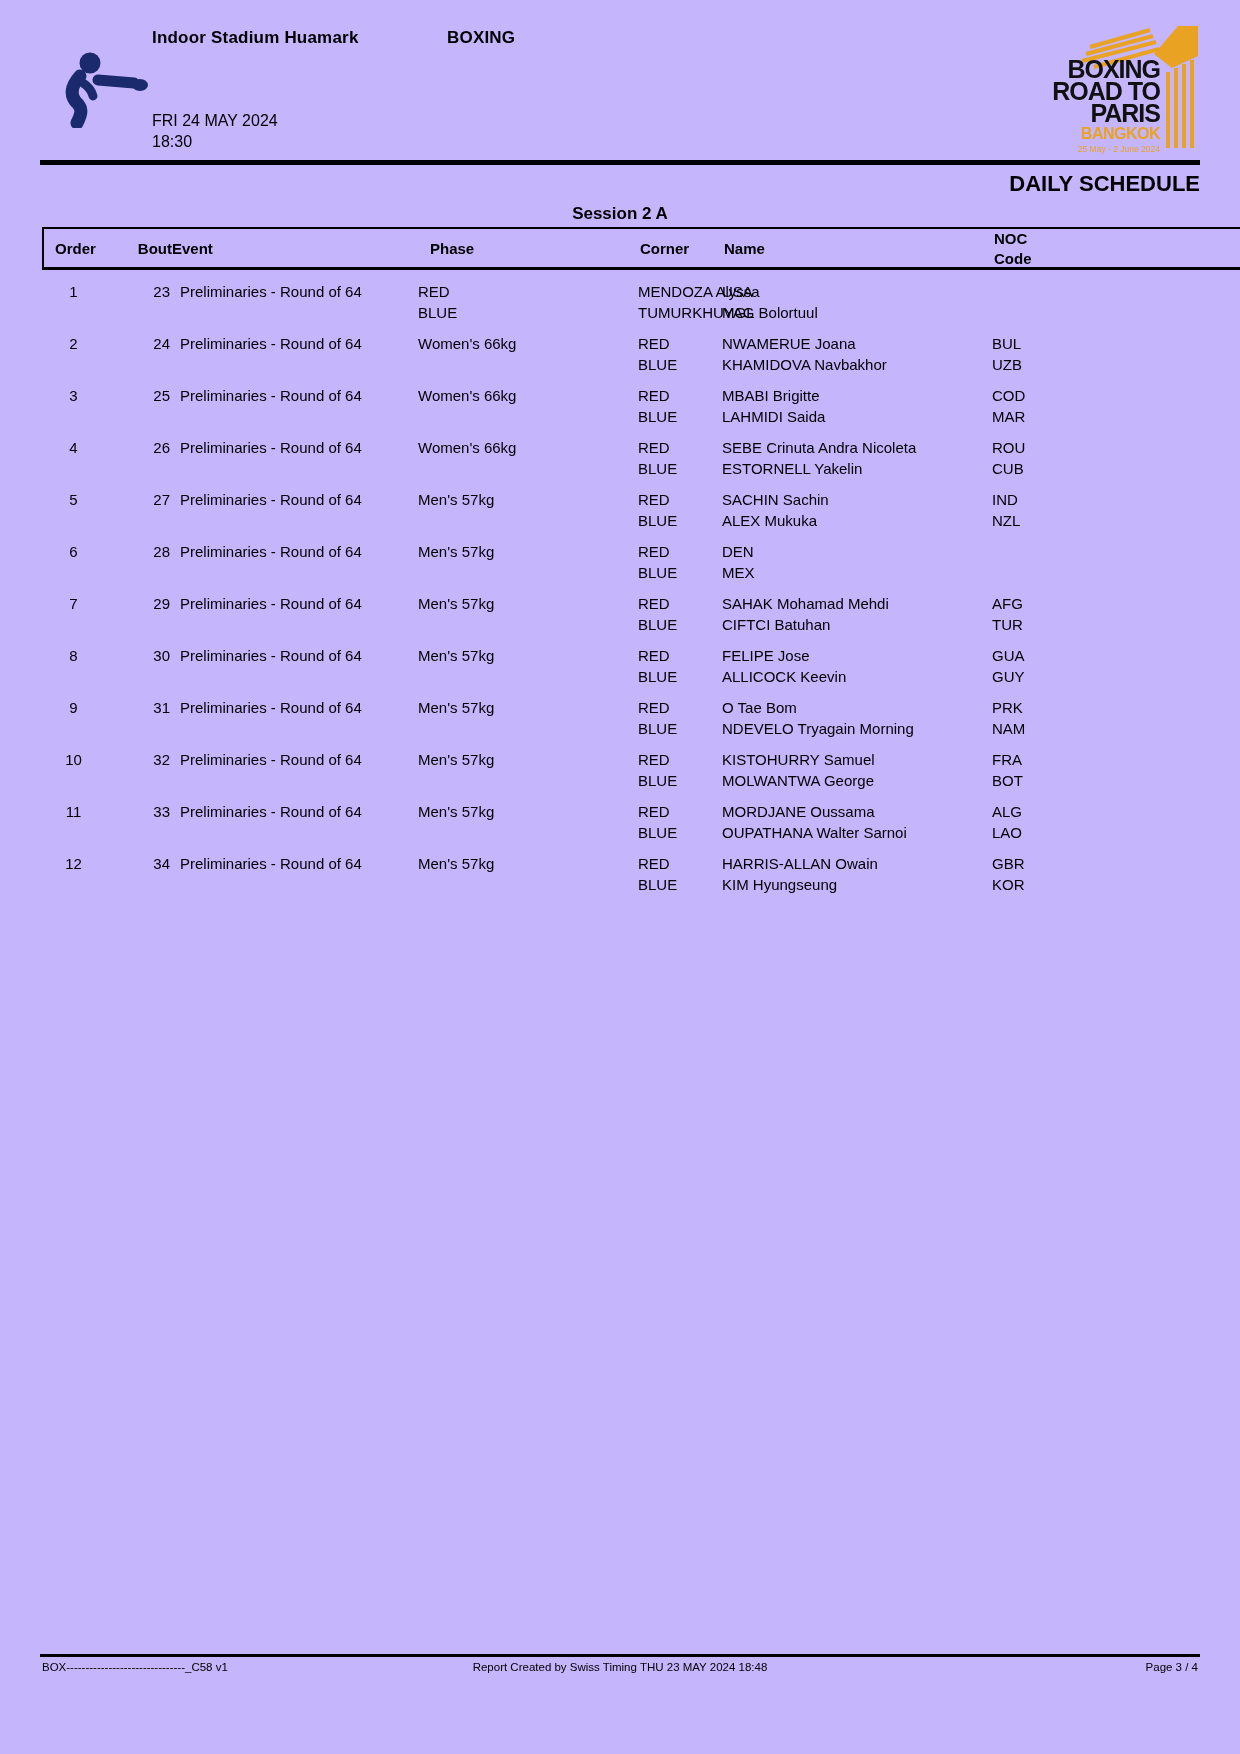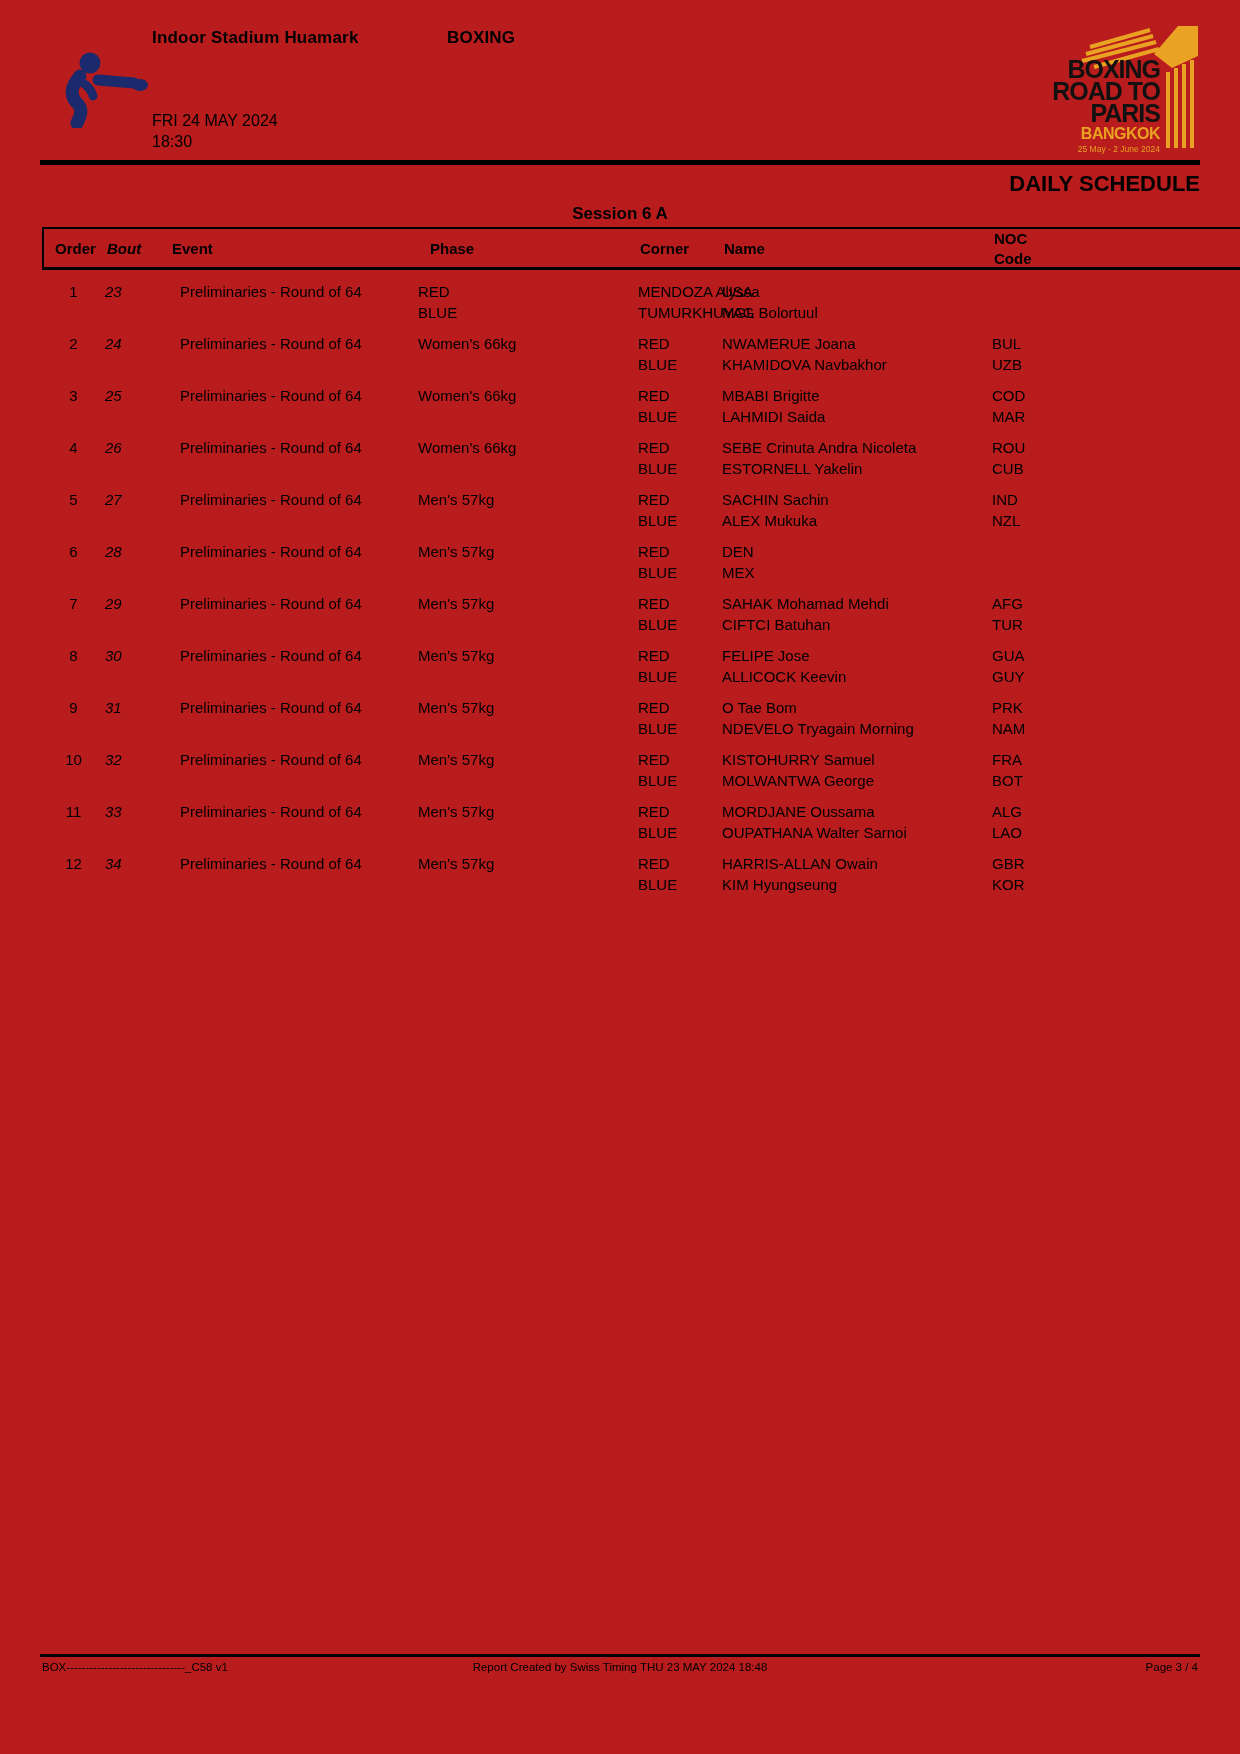--- a/index.html
+++ b/index.html
@@ -1,19 +1,19 @@
 <!DOCTYPE html>
 <html><head>
 <meta charset="utf-8">
 <style>
   html,body{margin:0;padding:0;background:#ffffff;}
   .page{
     position:relative;
     width:1240px;height:1754px;
-    background:#b91c1c;
+    background:#c4b5fd;
     font-family:"Liberation Sans","DejaVu Sans",sans-serif;
     color:#000;
     overflow:hidden;
   }
   
   .venue{position:absolute;left:152px;top:28px;font-size:17px;font-weight:bold;letter-spacing:.2px;}
   .sport{position:absolute;left:447px;top:28px;font-size:17px;font-weight:bold;letter-spacing:.2px;}
   .session-date{position:absolute;left:152px;top:112px;font-size:16px;}
   .session-time{position:absolute;left:152px;top:133px;font-size:16px;}
   .pictogram{position:absolute;left:52px;top:50px;}
@@ -28,21 +28,21 @@
     position:absolute;left:42px;top:227px;width:1240px;height:43px;
     box-sizing:border-box;
     border:2px solid #000;border-bottom-width:3px;
     font-weight:bold;font-size:15px;
   }
   .thead .cell{display:flex;flex-direction:column;justify-content:center;line-height:20px;}
   .tbody{position:absolute;left:42px;top:281px;width:1156px;font-size:15px;}
   .row{margin-bottom:10px;}
   .cell{min-width:0;}
   .col-order{text-align:center;}
-  .col-bout{text-align:left;font-style:italic;}
+  .col-bout{text-align:right;}
   .col-phase{padding-left:10px;}
   .line{line-height:21px;white-space:nowrap;}
   .tbody .col-order,.tbody .col-bout,.tbody .col-phase,.tbody .col-event{line-height:21px;}
   
   .footer-rule{position:absolute;left:40px;top:1654px;width:1160px;height:3px;background:#000;}
   .footer-left{position:absolute;left:42px;top:1661px;font-size:11.5px;}
   .footer-center{position:absolute;left:40px;top:1661px;width:1160px;text-align:center;font-size:11.5px;}
   .footer-right{position:absolute;right:42px;top:1661px;font-size:11.5px;}
 </style>
 </head>
@@ -80,21 +80,21 @@
     <text x="122" y="52" text-anchor="end" font-family="Liberation Sans, sans-serif" font-size="25" font-weight="900" fill="#111111" letter-spacing="-1">BOXING</text>
     <text x="122" y="74" text-anchor="end" font-family="Liberation Sans, sans-serif" font-size="25" font-weight="900" fill="#111111" letter-spacing="-1">ROAD TO</text>
     <text x="122" y="96" text-anchor="end" font-family="Liberation Sans, sans-serif" font-size="25" font-weight="900" fill="#111111" letter-spacing="-1">PARIS</text>
     <text x="122" y="113" text-anchor="end" font-family="Liberation Sans, sans-serif" font-size="16" font-weight="bold" fill="#E9A221" letter-spacing="-0.5">BANGKOK</text>
     <text x="122" y="126" text-anchor="end" font-family="Liberation Sans, sans-serif" font-size="8.5" fill="#E9A221">25 May - 2 June 2024</text>
   </svg>
 
   <div class="header-rule"></div>
 
   <div class="doc-title">DAILY SCHEDULE</div>
-  <div class="doc-subtitle">Session 6 A</div>
+  <div class="doc-subtitle">Session 2 A</div>
 
   <div class="thead grid">
     <div class="cell col-order">Order</div>
     <div class="cell col-bout">Bout</div>
     <div class="cell col-event">Event</div>
     <div class="cell col-phase">Phase</div>
     <div class="cell col-corner">Corner</div>
     <div class="cell col-name">Name</div>
     <div class="cell col-noc">
       <div>NOC</div>

